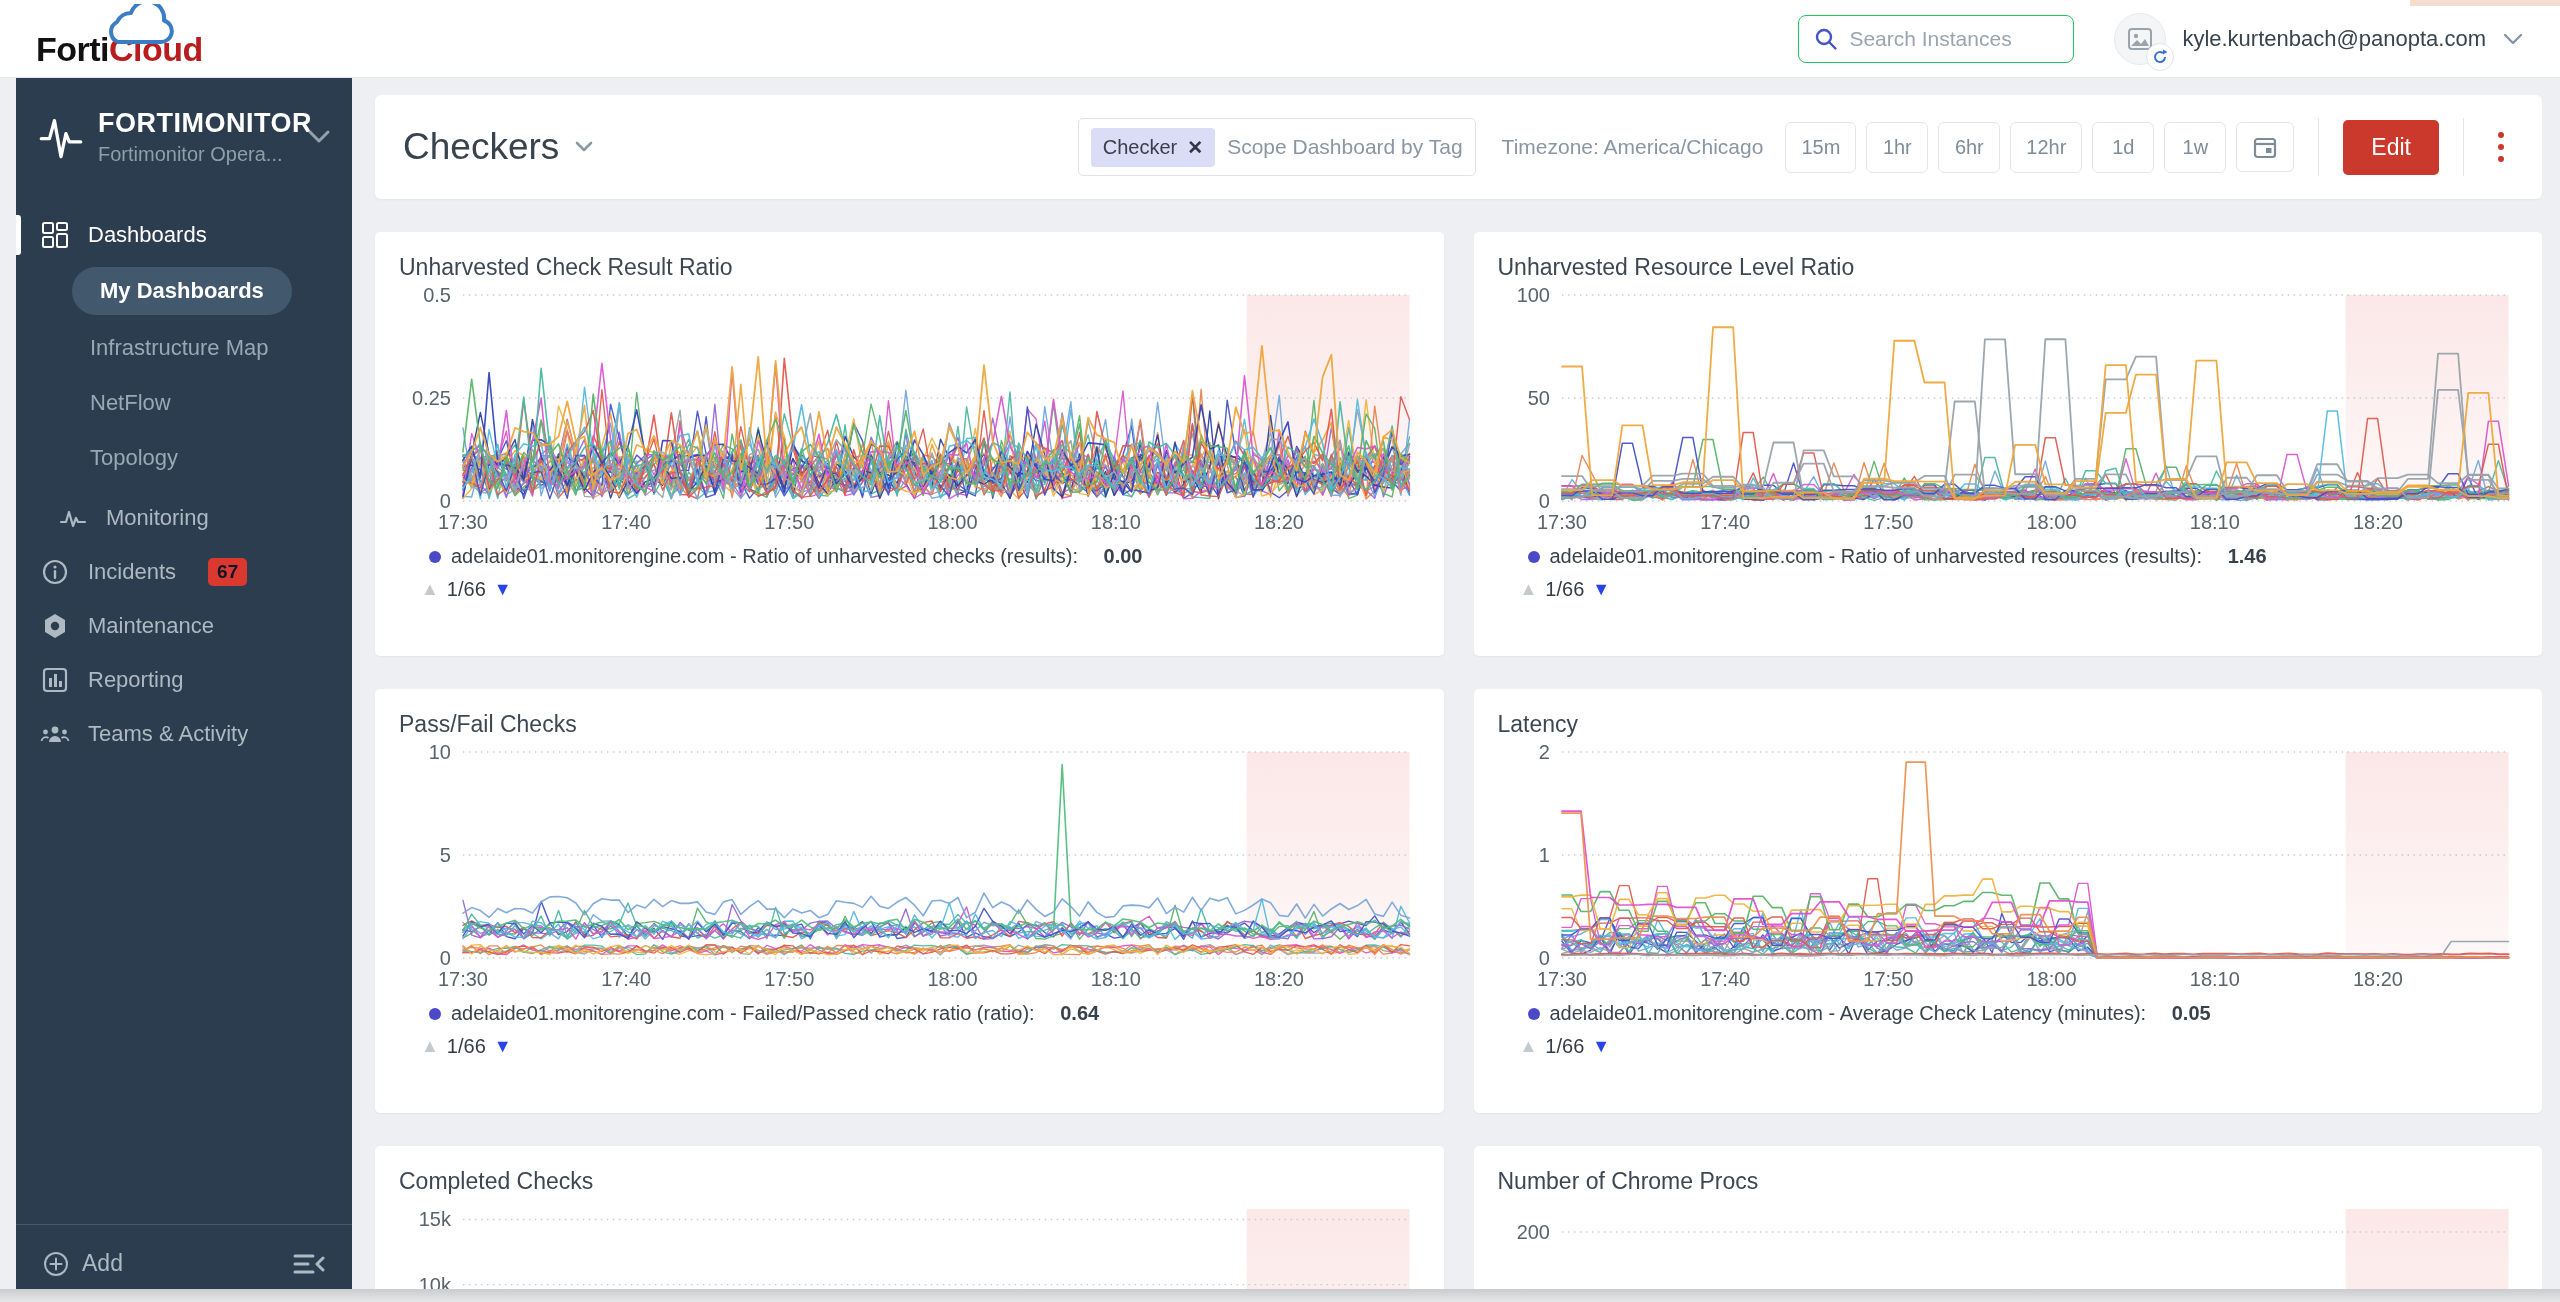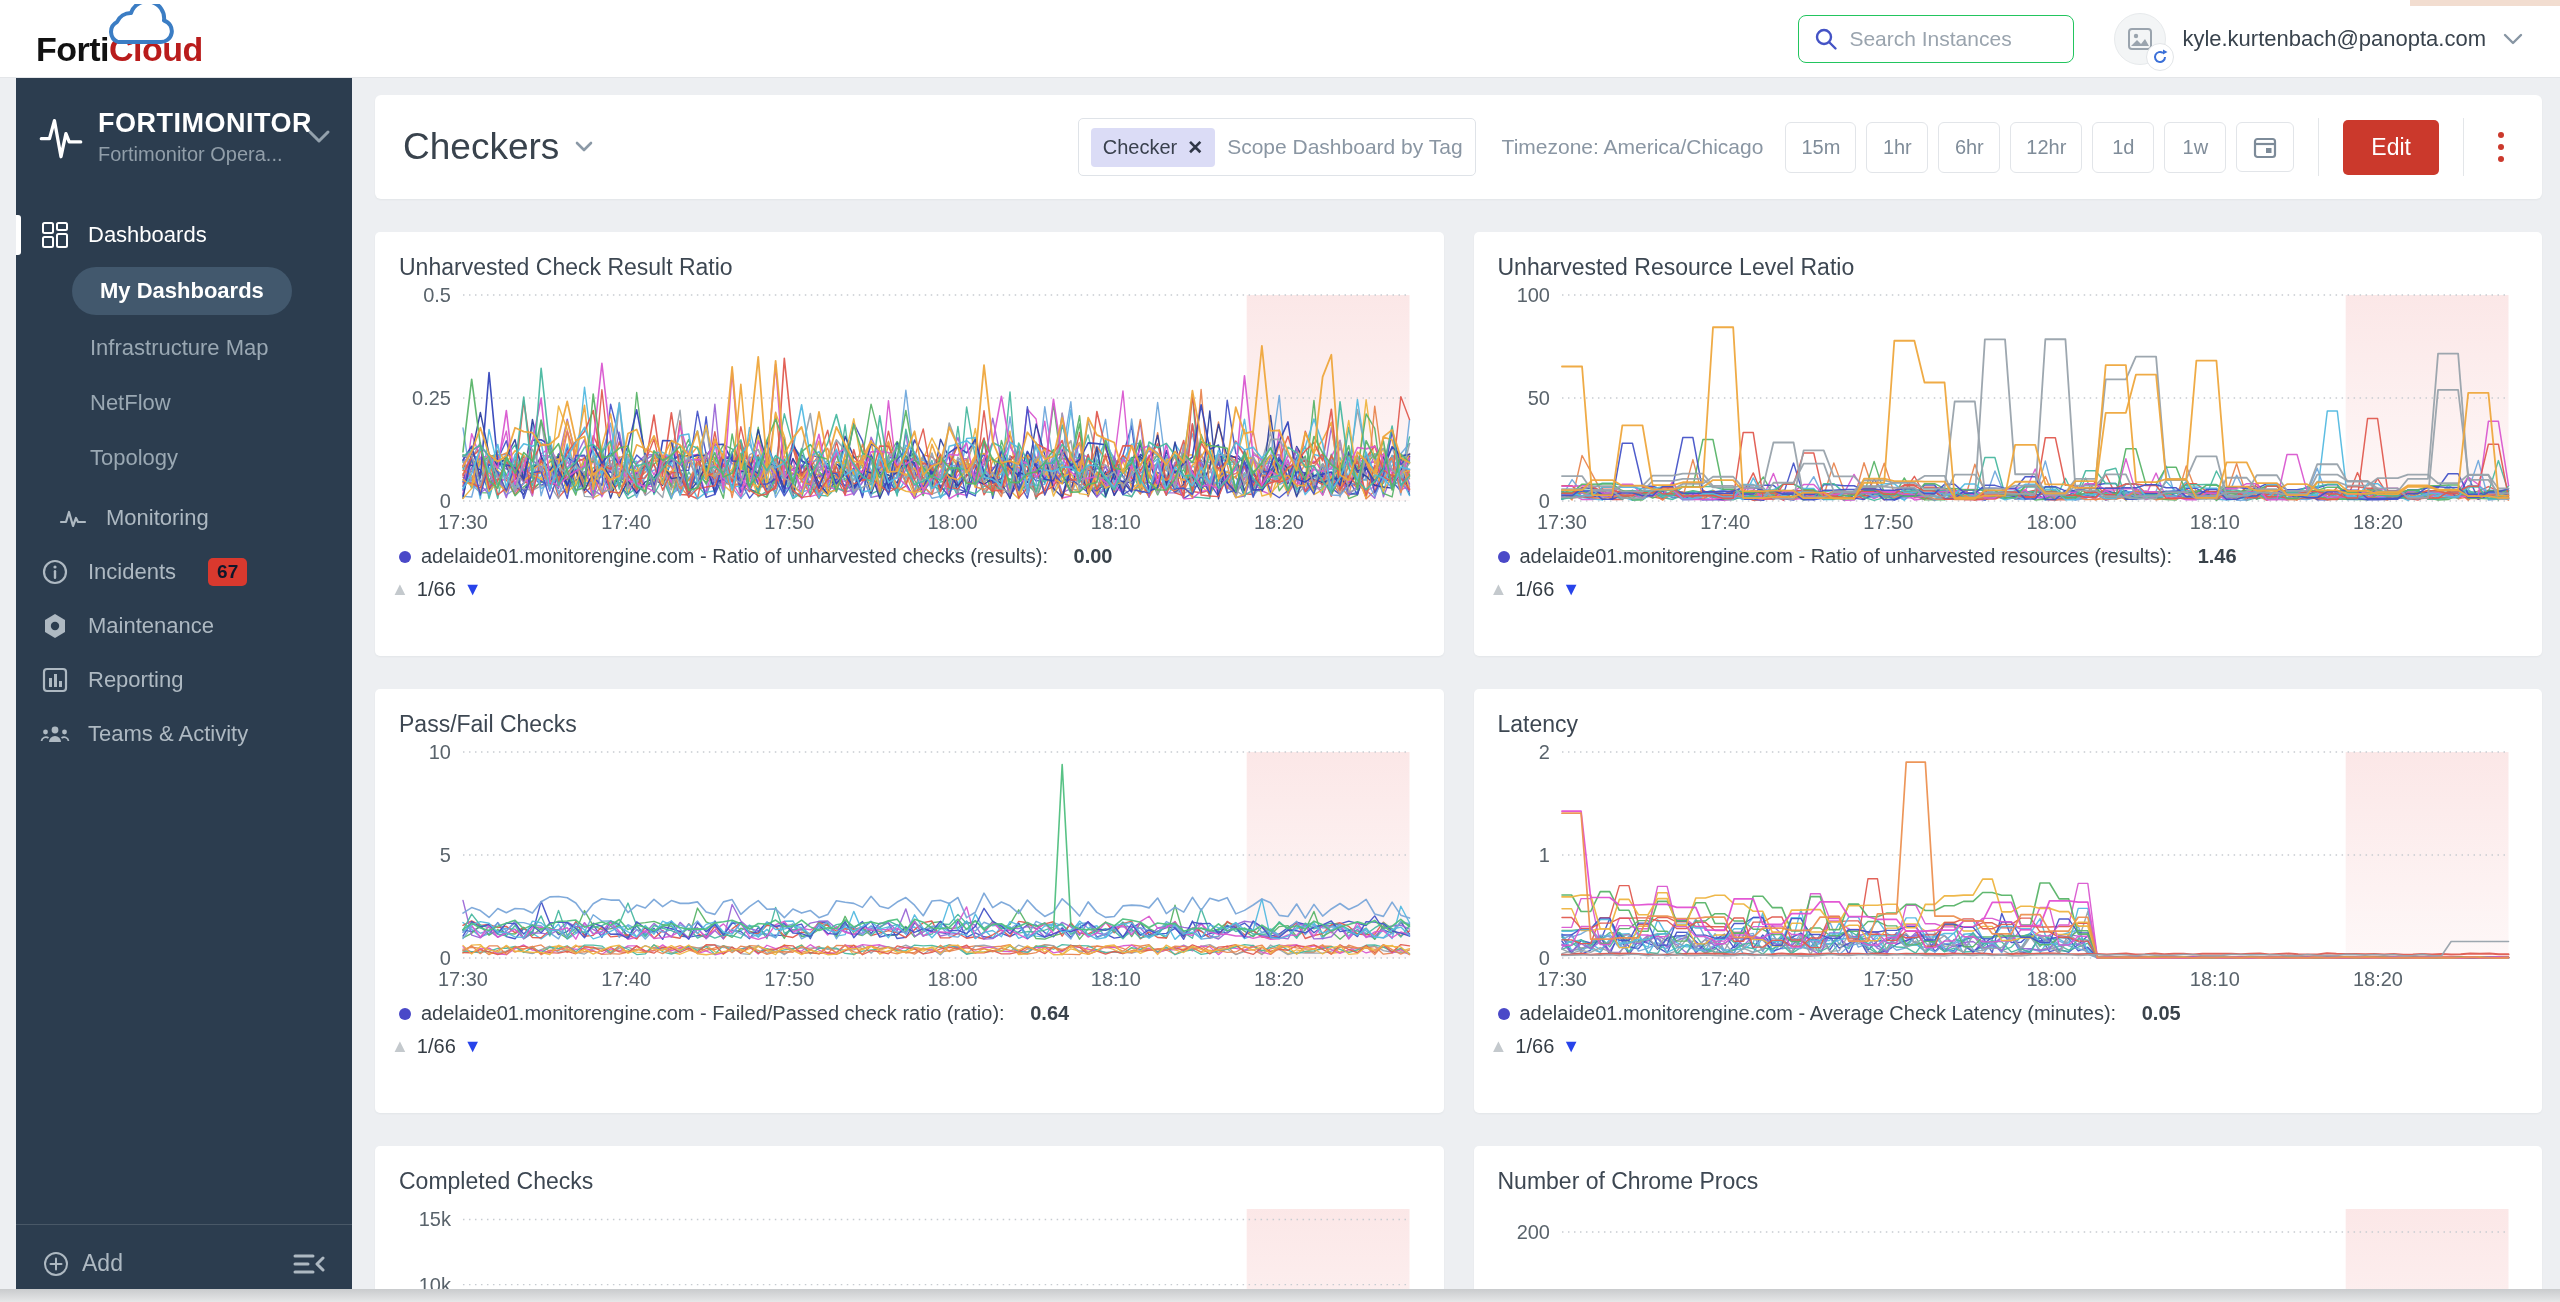--- a/index.html
+++ b/index.html
@@ -58,21 +58,21 @@
   .vdiv { width:1px; height:58px; background:#e3e6e9; margin:0 8px; }
   .edit-btn { background:#cb392c; color:#fff; font-size:23px; border:none; border-radius:5px; padding:14px 28px; cursor:pointer; font-family:inherit; }
   .kebab { display:flex; flex-direction:column; gap:6px; padding:6px 10px; cursor:pointer; }
   .kebab i { width:6px; height:6px; border-radius:50%; background:#cb392c; display:block; }
 
   .grid { display:grid; grid-template-columns:1fr 1fr; column-gap:30px; row-gap:33px; margin-top:33px; }
   .panel { background:#fff; border-radius:5px; box-shadow:0 1px 2px rgba(40,50,60,0.05); padding:22px 24px 16px; height:424px; }
   .p-title { font-size:23px; font-weight:500; color:#3d4752; margin-bottom:4px; }
   svg.chart { width:100%; height:250px; display:block; }
   svg.chart text { font-family:"Liberation Sans", sans-serif; font-size:20px; fill:#59636b; }
-  .legend { margin-top:10px; }
+  .legend { margin-top:10px; margin-left:30px; }
   .legend-row { display:flex; align-items:center; font-size:20px; color:#39424a; gap:10px; }
   .legend-row b { font-weight:700; }
   .dot { width:12px; height:12px; border-radius:50%; background:#4a49c8; flex:none; }
   .pager { display:flex; align-items:center; gap:8px; margin-top:10px; margin-left:-8px; font-size:20px; color:#343c44; }
   .tri-up { color:#c4c9cd; font-size:18px; cursor:pointer; }
   .tri-down { color:#2743ea; font-size:18px; cursor:pointer; }
 
   .window-bottom { position:absolute; left:0; bottom:0; width:2560px; height:13px; background:linear-gradient(#c9cbcd,#e6e7e8); z-index:60; }
 </style>
 </head>

